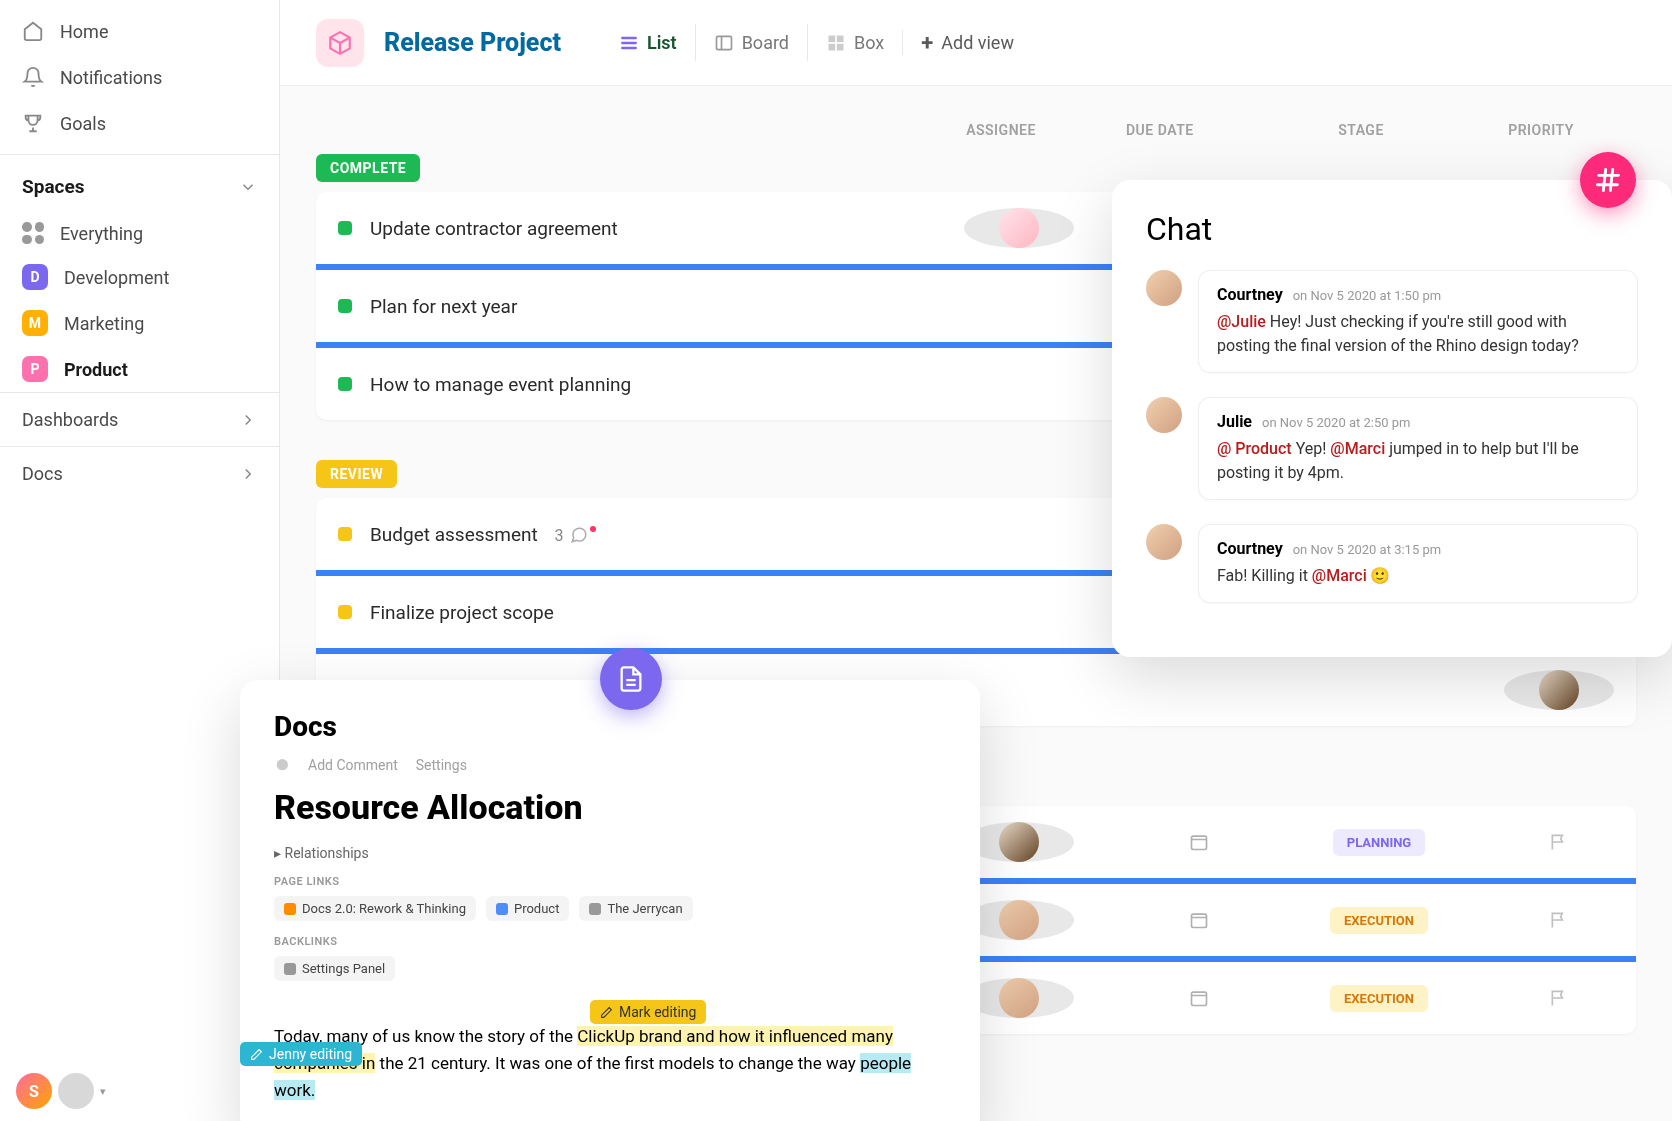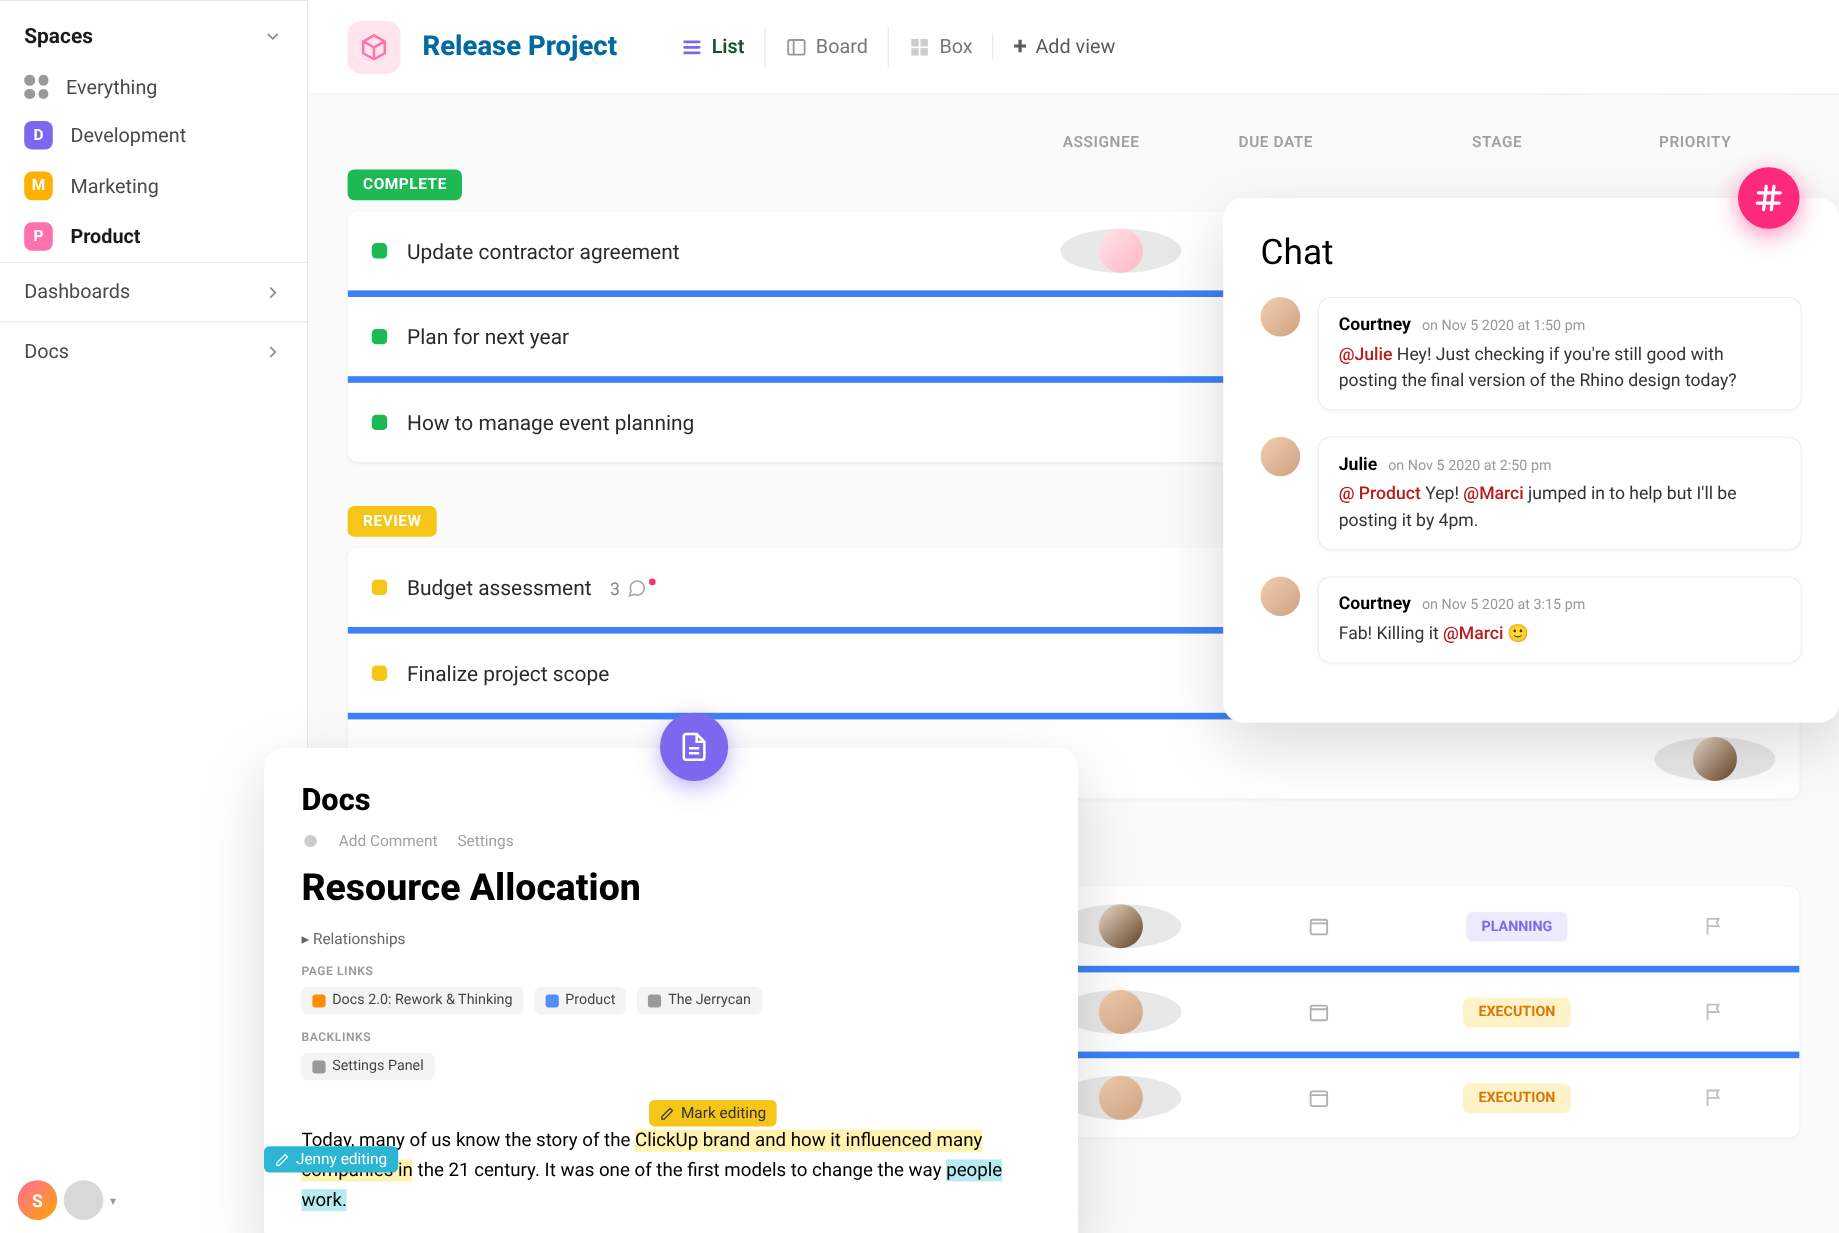--- a/index.html
+++ b/index.html
@@ -112,20 +112,40 @@
 .noise3 { right: 30px; bottom: 60px; width: 500px; height: 220px; }
 </style>
 </head>
 <body>
 
 <div class="noise noise1"></div>
 <div class="noise noise2"></div>
 <div class="noise noise3"></div>
 
 <aside class="sidebar">
+  <div class="nav-list">
+    <div class="nav-item">
+      <svg viewBox="0 0 24 24" fill="none" stroke="#888" stroke-width="2">
+          <path d="M3 10l9-7 9 7v10a2 2 0 01-2 2H5a2 2 0 01-2-2V10z"></path>
+        </svg>
+      <span>Home</span>
+    </div>
+    <div class="nav-item">
+      <svg viewBox="0 0 24 24" fill="none" stroke="#888" stroke-width="2">
+          <path d="M18 8a6 6 0 10-12 0c0 7-3 9-3 9h18s-3-2-3-9M13.7 21a2 2 0 01-3.4 0"></path>
+        </svg>
+      <span>Notifications</span>
+    </div>
+    <div class="nav-item">
+      <svg viewBox="0 0 24 24" fill="none" stroke="#888" stroke-width="2">
+          <path d="M8 21h8M12 17v4M7 4h10v5a5 5 0 01-10 0V4zM7 4H4v2a3 3 0 003 3M17 4h3v2a3 3 0 01-3 3"></path>
+        </svg>
+      <span>Goals</span>
+    </div>
+  </div>
   <div class="section-header">
     <span class="section-title">Spaces</span>
     <svg class="chev" viewBox="0 0 24 24" fill="none" stroke="#888" stroke-width="2">
         <path d="M6 9l6 6 6-6"></path>
       </svg>
   </div>
   <div class="space-item">
     <div class="grid-icon">
         <span></span>
         <span></span>

